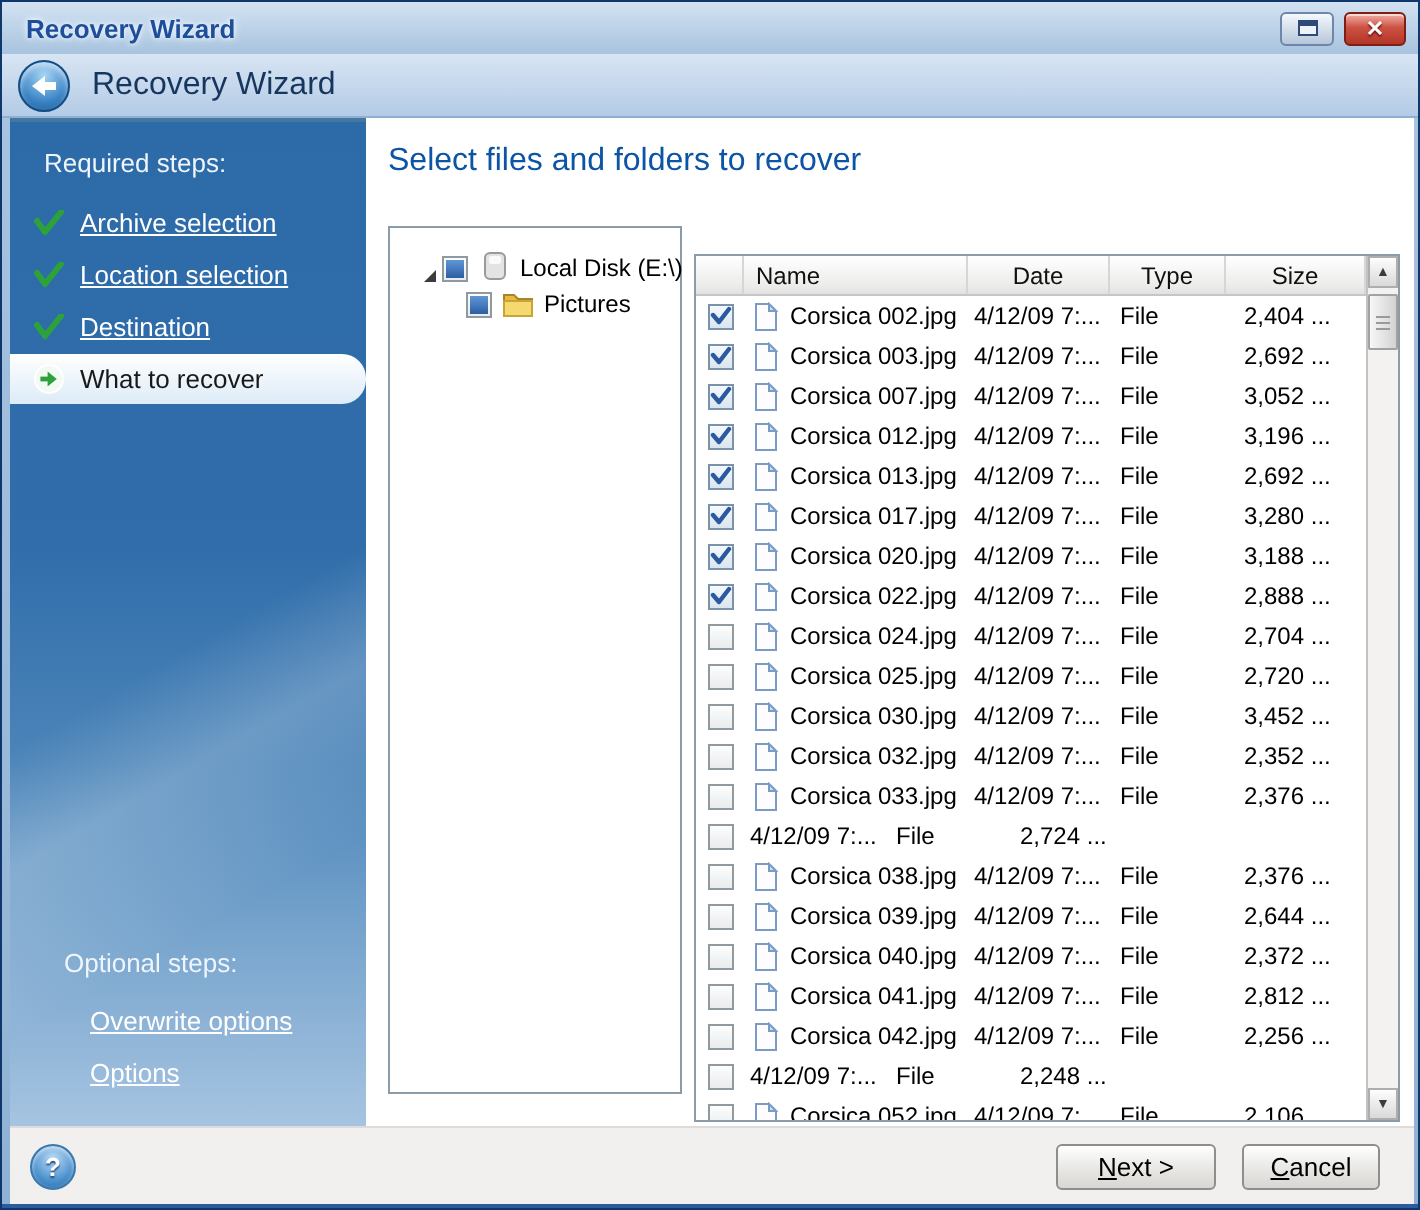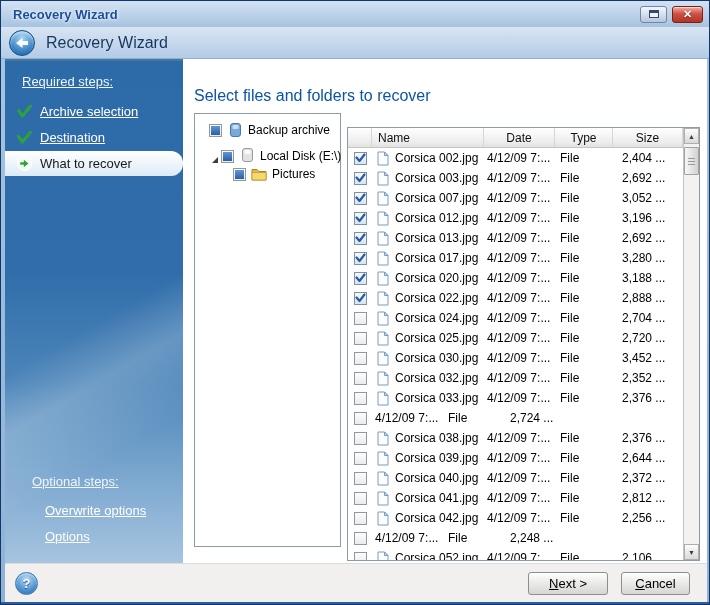--- a/index.html
+++ b/index.html
@@ -50,39 +50,39 @@
   
   .sidebar {
     position:absolute; left:4px; top:58px; width:178px; height:504px;
     background:
       linear-gradient(150deg, rgba(255,255,255,0) 52%, rgba(255,255,255,.20) 62%, rgba(255,255,255,0) 76%),
       linear-gradient(#2d6ba8 0%, #306daa 42%, #4c85b9 64%, #7aa6ce 82%, #a6c4e1 100%);
     border-top:2px solid #44789f;
     color:#fff; font-size:13px;
     display:flex; flex-direction:column;
   }
-  .group-label { padding:13px 0 9px 17px; color:#eef5fc;text-decoration:underline; }
+  .group-label { padding:13px 0 9px 17px; color:#eef5fc; }
   .group-label.optional { padding-left:27px; padding-top:0; padding-bottom:8px;margin-top:12px; }
   .step { display:flex; align-items:center; height:26px; padding-left:11px; cursor:pointer; }
   .step-icon { width:17px; display:flex; justify-content:center; flex:none; }
   .step-label { margin-left:7px; white-space:nowrap; }
   .step.done .step-label, .step.pending .step-label { color:#fff; text-decoration:underline; }
   .step.current {
     background:linear-gradient(#ffffff,#dcebf7);
     border-radius:0 12px 12px 0; height:25px; margin:1px 0;
   }
   .step.current .step-label { color:#191919; text-decoration:none; }
   .sidebar .spacer { flex:1; }
   .opt-step { display:flex; align-items:center; height:26px; padding-left:40px; cursor:pointer; }
   .opt-step .step-label { margin-left:0; color:#fff; text-decoration:underline; }
   .sidebar-bottom-pad { height:14px; }
 
   
   .main { position:absolute; left:182px; top:58px; width:524px; height:504px; background:#fff; }
-  .page-heading { position:absolute; left:11px; top:28px; font-size:16px; font-weight:normal; color:#0c54a4; }
+  .page-heading { position:absolute; left:11px; top:13px; font-size:16px; font-weight:normal; color:#0c54a4; }
 
   
   .tree-panel {
     position:absolute; left:11px; top:54px; width:147px; height:434px;
     border:1px solid #8c9ba8; background:#fff; padding-top:5px;
   }
   .tree-row { display:flex; align-items:center; height:22px; font-size:12px; color:#000; cursor:pointer; }
   .expander {
     width:0; height:0; flex:none; margin-right:3px;
     border-bottom:6px solid #3c3c3c; border-left:6px solid transparent;
@@ -218,20 +218,28 @@
             </svg>
           </span>
     <span class="step-label">Archive selection</span>
   </div>
         <div class="step done">
     <span class="step-icon">
             <svg width="15" height="13" viewBox="0 0 15 13">
               <path d="M1.5 5.5 L5.5 11 L13.5 1" fill="none" stroke="#2da23b" stroke-width="3" stroke-linecap="round" stroke-linejoin="round"></path>
             </svg>
           </span>
+    <span class="step-label">Location selection</span>
+  </div>
+        <div class="step done">
+    <span class="step-icon">
+            <svg width="15" height="13" viewBox="0 0 15 13">
+              <path d="M1.5 5.5 L5.5 11 L13.5 1" fill="none" stroke="#2da23b" stroke-width="3" stroke-linecap="round" stroke-linejoin="round"></path>
+            </svg>
+          </span>
     <span class="step-label">Destination</span>
   </div>
         <div class="step current">
     <span class="step-icon">
             <svg width="15" height="15" viewBox="0 0 15 15">
               <circle cx="7.5" cy="7.5" r="7" fill="#f3faf3" stroke="#ffffff"></circle>
               <path d="M3.2 7.5 H8" stroke="#2da23b" stroke-width="2.4"></path>
               <path d="M6.8 3.7 L11.4 7.5 L6.8 11.3 Z" fill="#2da23b"></path>
             </svg>
           </span>
@@ -248,33 +256,20 @@
     <span class="step-label">Options</span>
   </div>
       </div>
     <div class="sidebar-bottom-pad"></div>
   </div>
 
   <div class="main">
     <h1 class="page-heading">Select files and folders to recover</h1>
 
     <div class="tree-panel" id="tree-panel">
-        <div class="tree-row" style="padding-left: 5px;">
-    <span class="expander" style="visibility: hidden;"></span>
-    <span class="tree-checkbox">
-            <span class="inner"></span>
-          </span>
-    <span class="tree-icon">
-            <svg width="15" height="16" viewBox="0 0 15 16">
-              <rect x="2.5" y="1.5" width="10" height="13" rx="2.5" fill="#7aa8d8" stroke="#4878b0"></rect>
-              <rect x="4.5" y="3" width="6" height="4" rx="1.2" fill="#c9def1"></rect>
-            </svg>
-          </span>
-    <span class="tree-label">Backup archive</span>
-  </div>
         <div class="tree-row" style="padding-left: 17px; align-items: flex-end;">
     <span class="expander"></span>
     <span class="tree-checkbox">
             <span class="inner"></span>
           </span>
     <span class="tree-icon">
             <svg width="15" height="16" viewBox="0 0 15 16">
               <rect x="2.5" y="1.5" width="10" height="13" rx="2.5" fill="#e3e3e3" stroke="#9a9a9a"></rect>
               <rect x="4.5" y="3" width="6" height="4" rx="1.2" fill="#fafafa"></rect>
             </svg>

